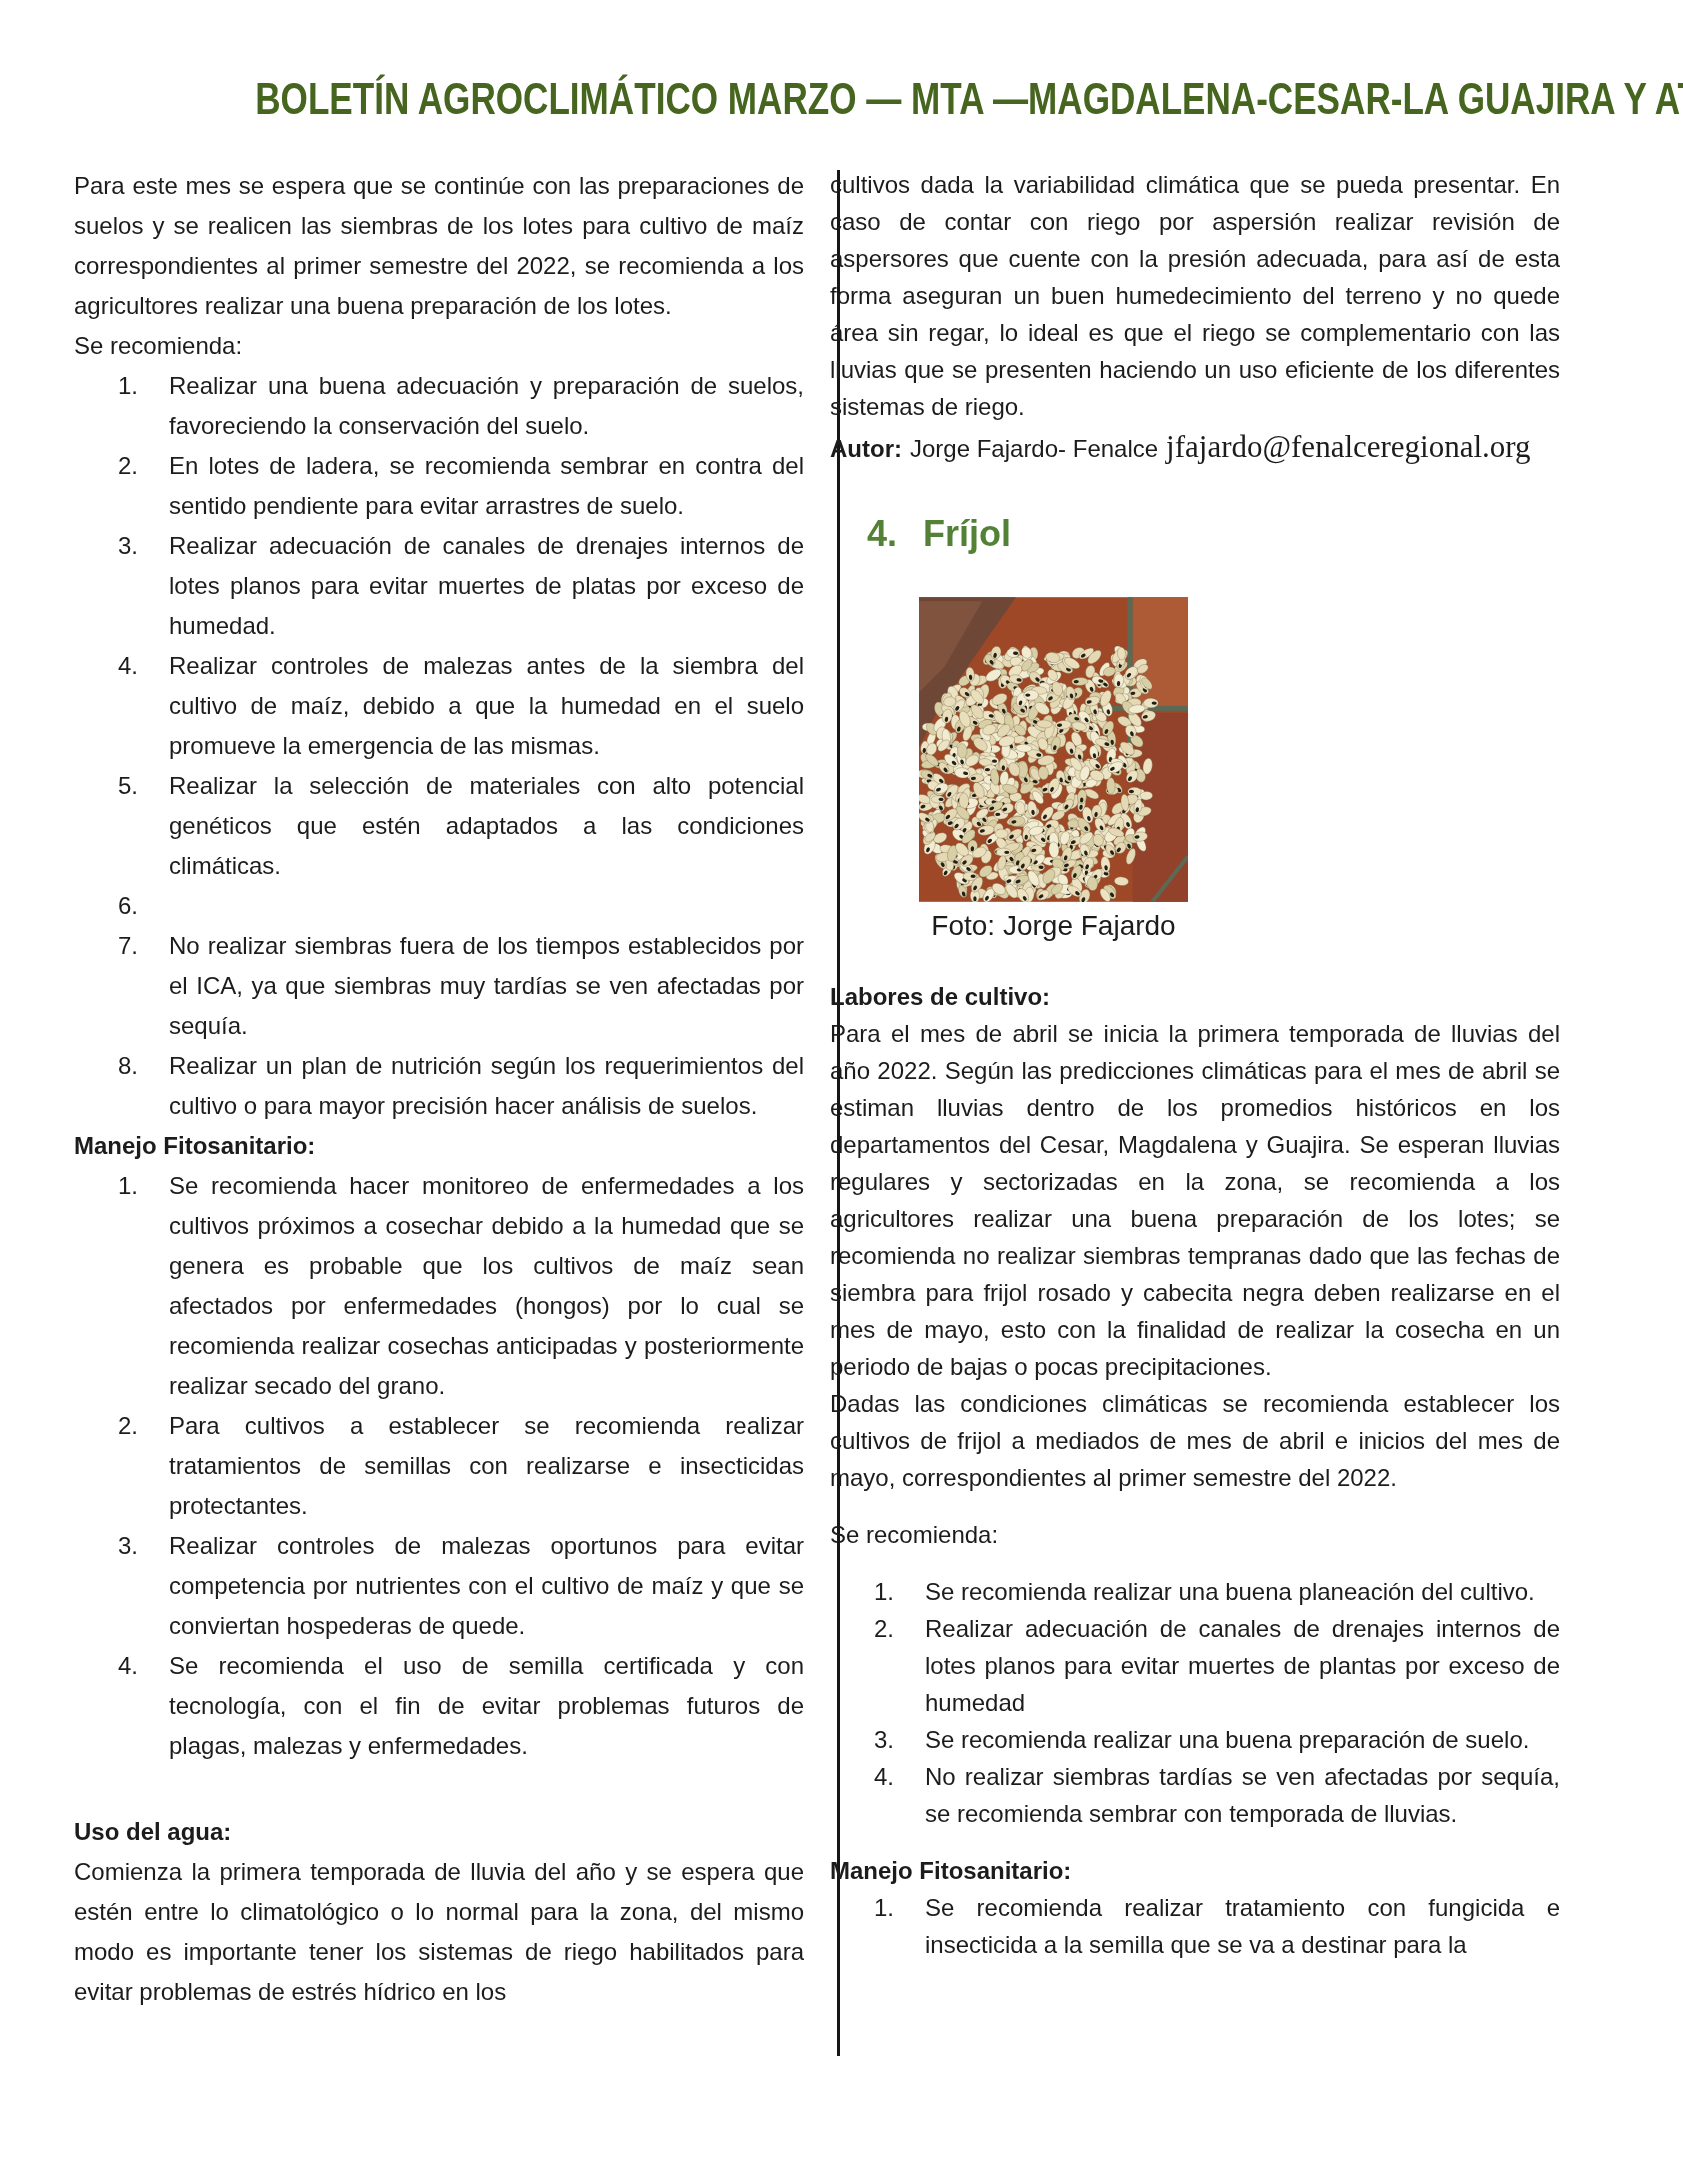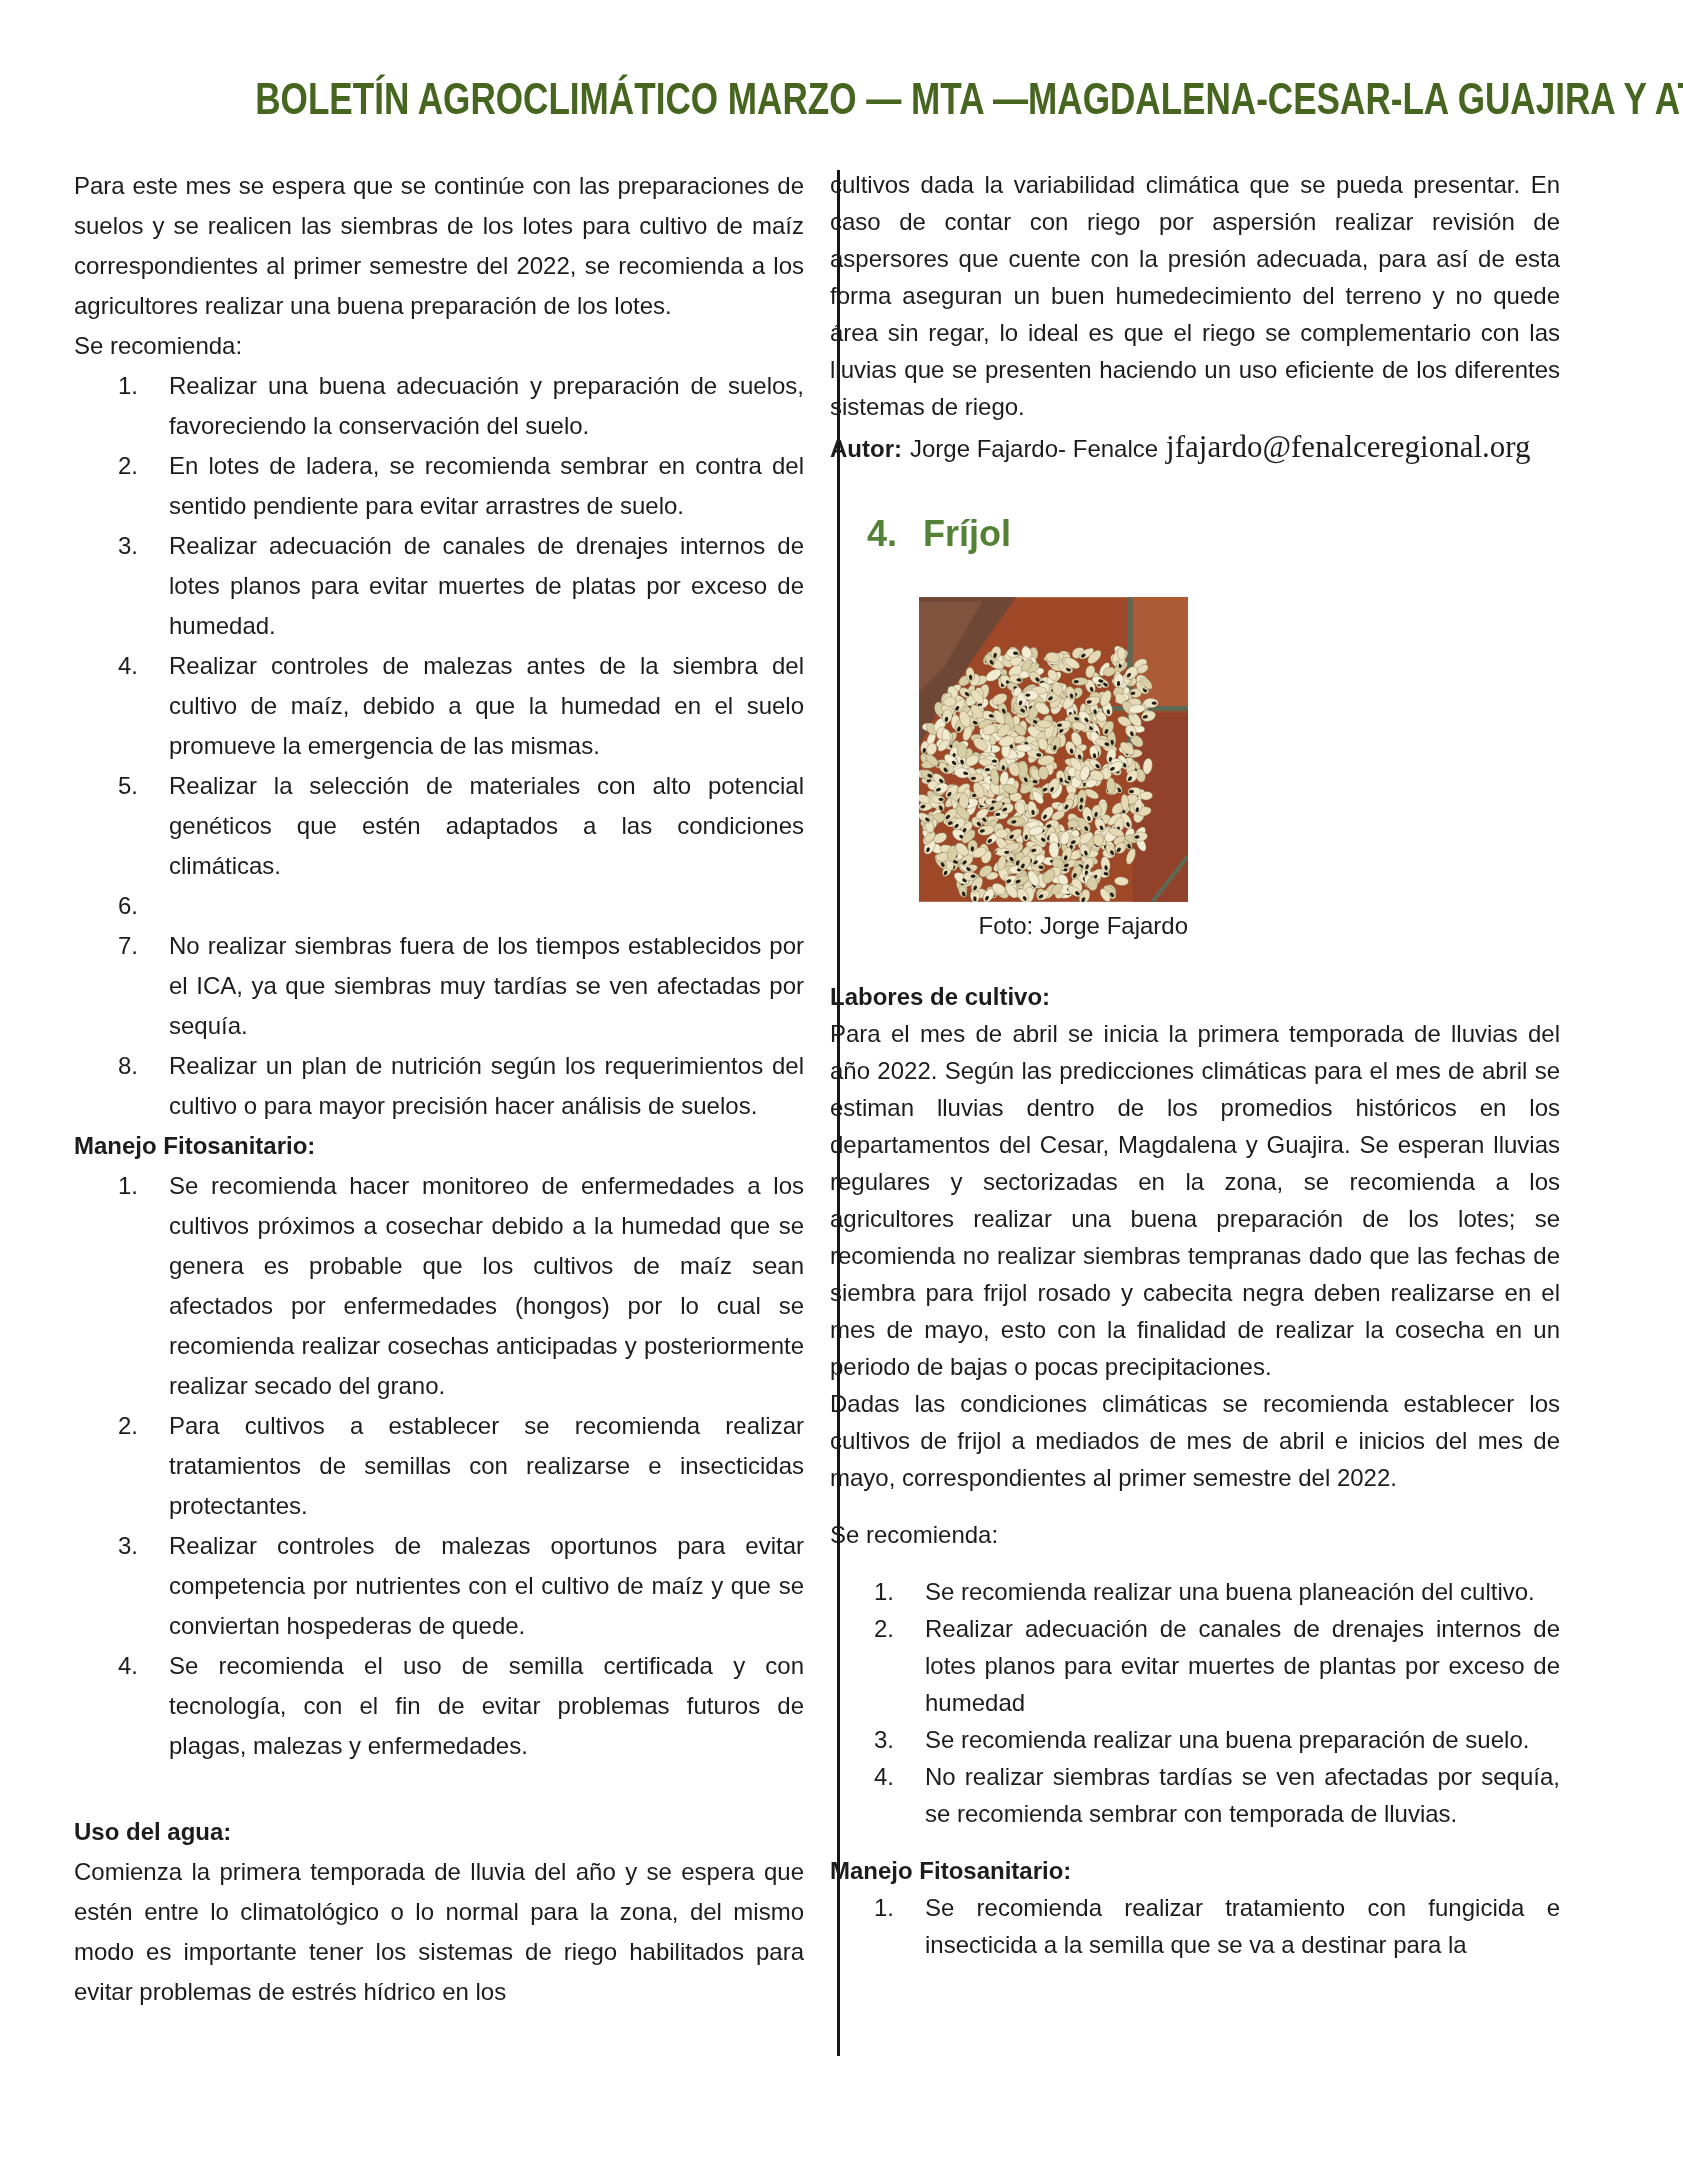--- a/index.html
+++ b/index.html
@@ -53,22 +53,22 @@
   .author-email{font-family:"Liberation Serif", serif;font-size:31px;}
   .section-heading{
     margin:40px 0 0 37px;
     font-size:36px;line-height:46px;font-weight:bold;
     color:var(--heading-green);
   }
   .section-heading .sec-num{margin-right:26px;}
   .photo-block{width:269px;margin:40px 0 0 89px;}
   .photo-block svg{display:block;}
   .photo-caption{
-    margin:8px 0 0 0;text-align:right;
-    font-size:24px;line-height:32px;
+    margin:8px 0 0 0;text-align:center;
+    font-size:28px;line-height:32px;
   }
   .labores{margin-top:36px;}
   .gap-sm{margin-top:20px;}
   .uso-heading{margin-top:46px;}
 </style>
 </head>
 <body>
 
 <h1 class="doc-title"><span class="squeeze">BOLETÍN AGROCLIMÁTICO MARZO — MTA —MAGDALENA-CESAR-LA GUAJIRA Y ATLÁNTICO, COLOMBIA</span></h1>
 

